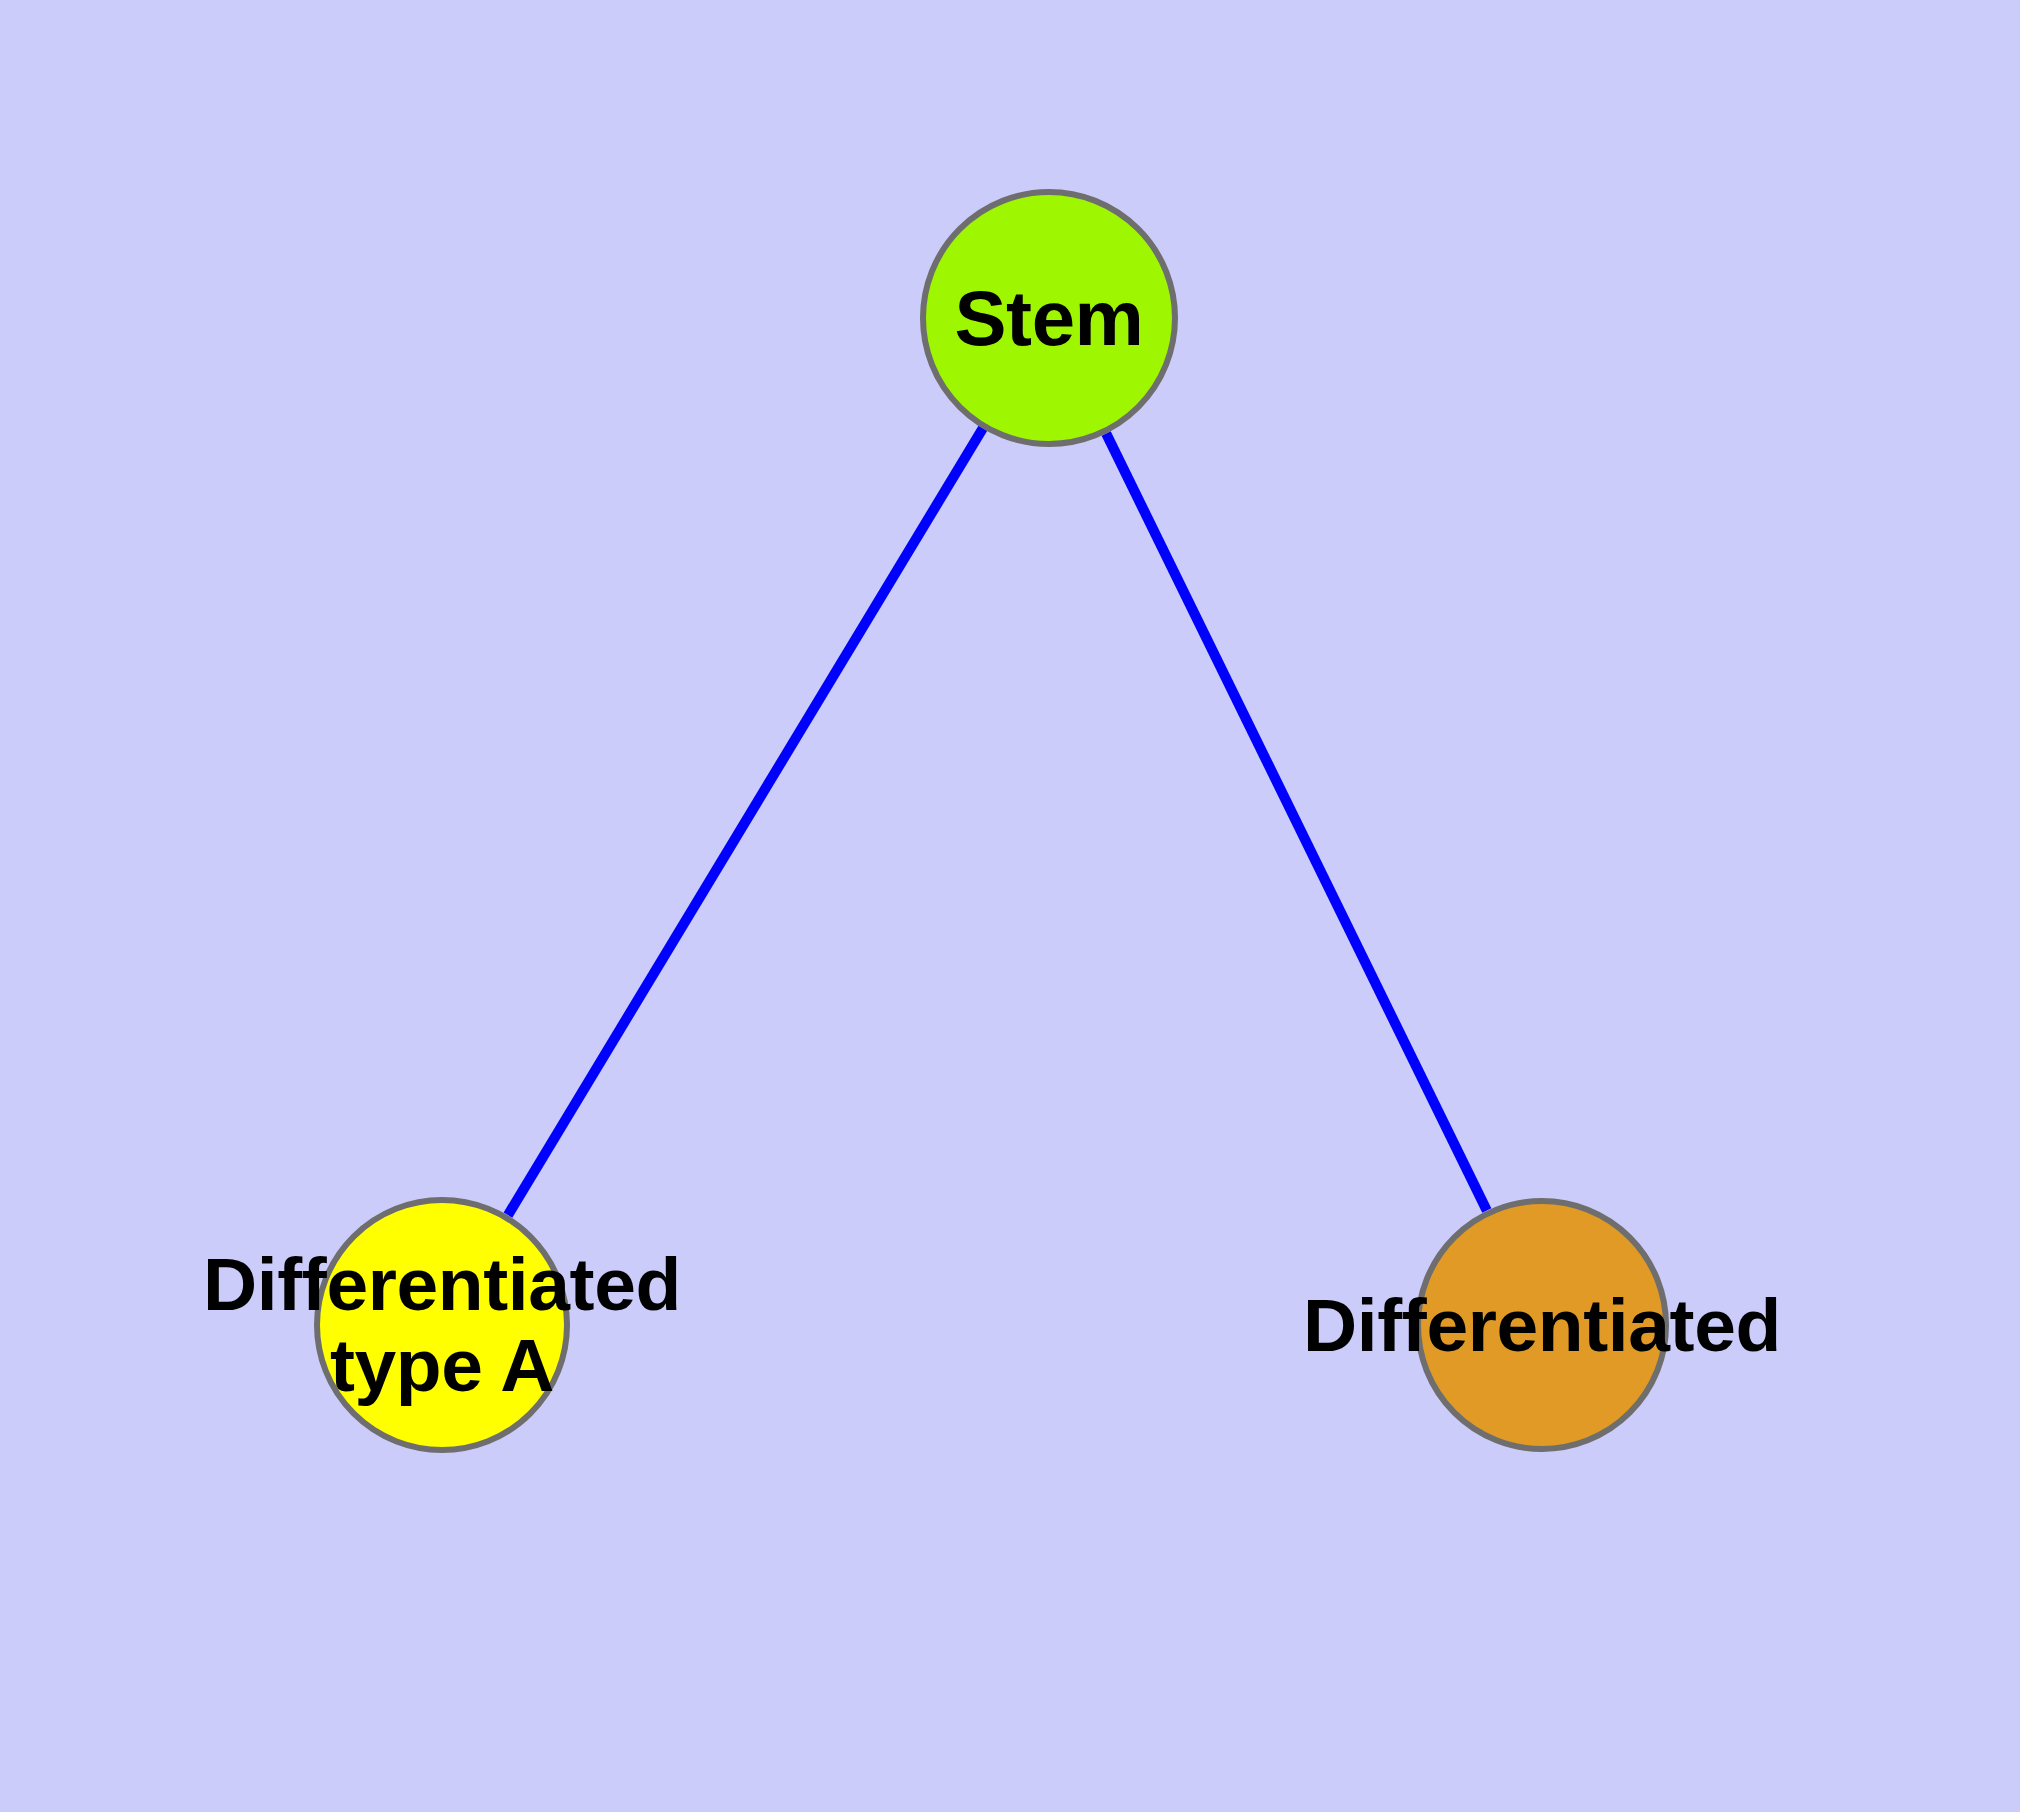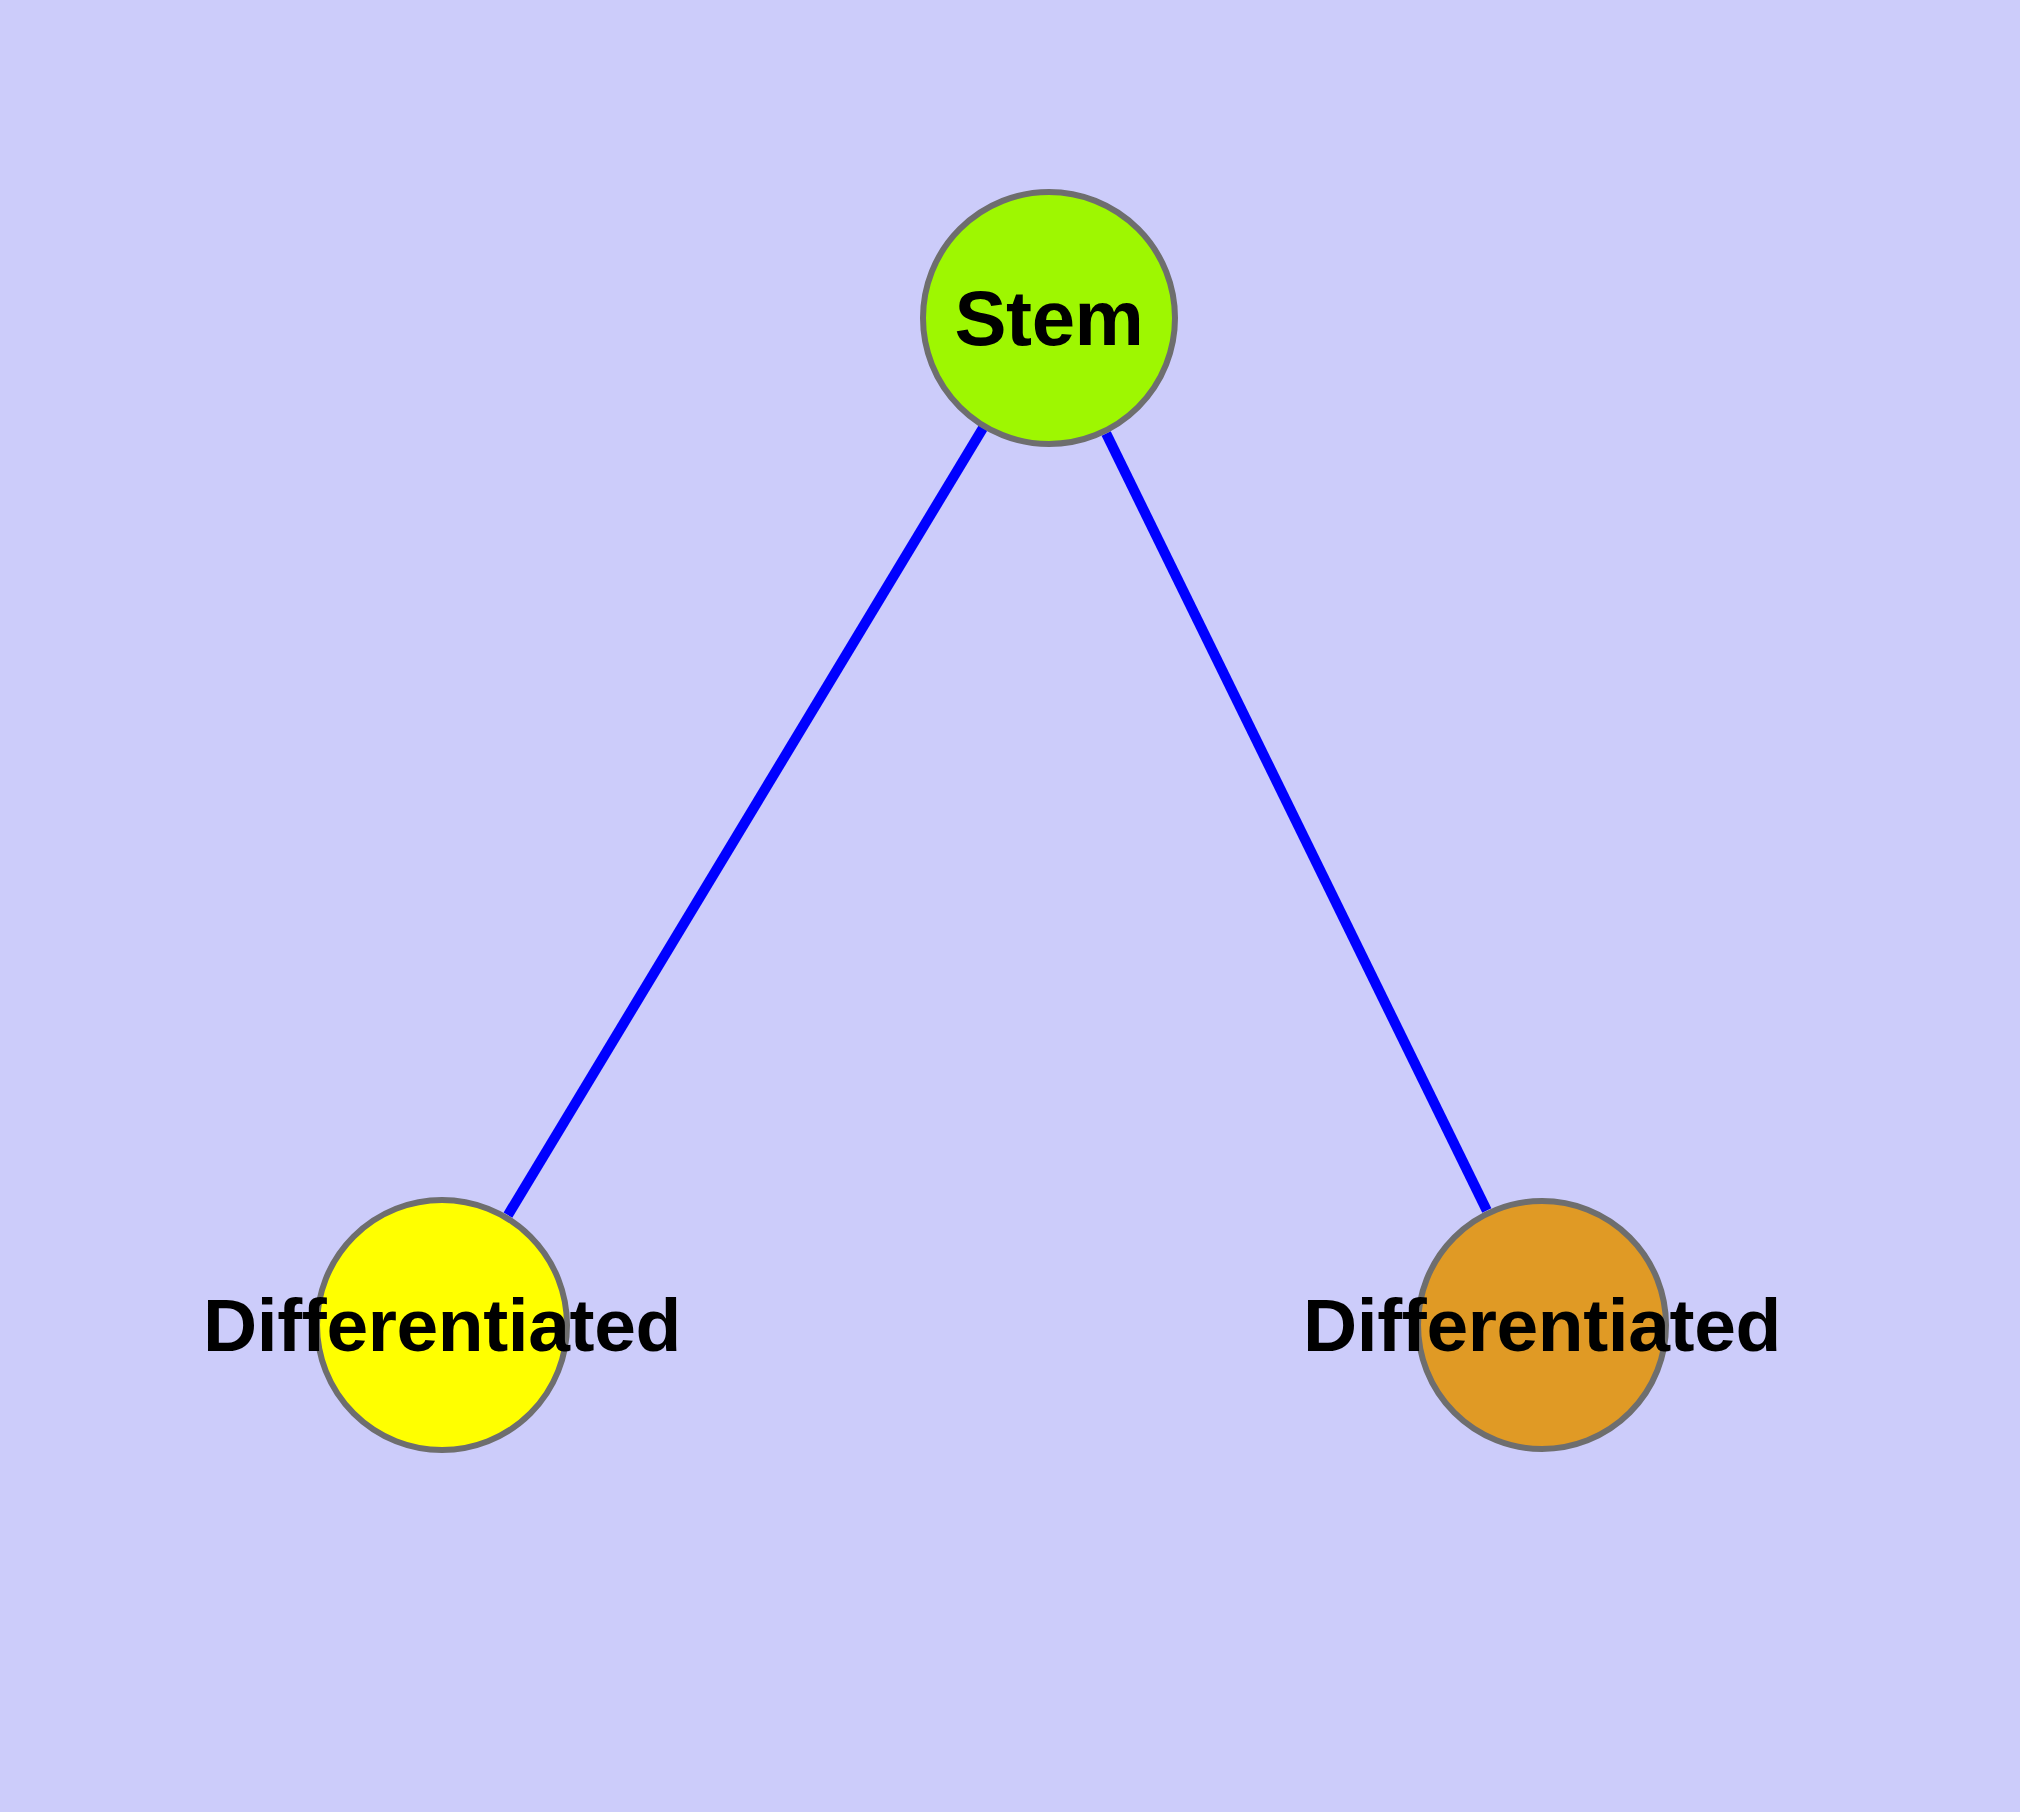--- a/index.html
+++ b/index.html
@@ -70,20 +70,21 @@
     <div class="node-circle" style="width: 258px; height: 258px; background: rgb(158, 247, 1); border-color: rgb(110, 110, 110);"></div>
     <div class="node-label" style="font-size: 78px; color: rgb(0, 0, 0);">
       <span class="line">Stem</span>
     </div>
   </div>
 
   <div class="node" style="left: 314px; top: 1197px; width: 256px; height: 256px;">
     <div class="node-circle" style="width: 256px; height: 256px; background: rgb(255, 255, 0); border-color: rgb(110, 110, 110);"></div>
     <div class="node-label" style="font-size: 75px; color: rgb(0, 0, 0);">
       <span class="line">Differentiated</span>
+      <span class="line">type A</span>
     </div>
   </div>
 
   <div class="node" style="left: 1415px; top: 1198px; width: 254px; height: 254px;">
     <div class="node-circle" style="width: 254px; height: 254px; background: rgb(224, 154, 37); border-color: rgb(110, 110, 110);"></div>
     <div class="node-label" style="font-size: 75px; color: rgb(0, 0, 0);">
       <span class="line">Differentiated</span>
     </div>
   </div>
 

